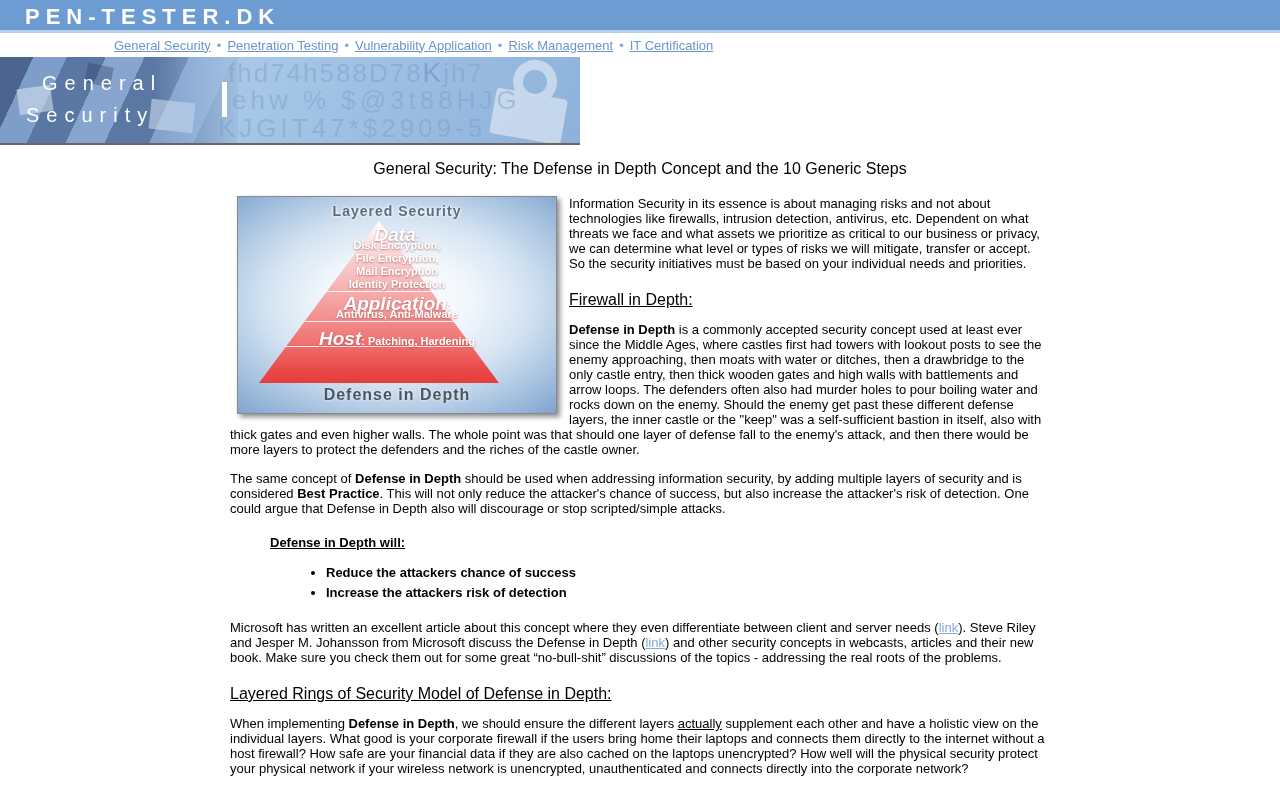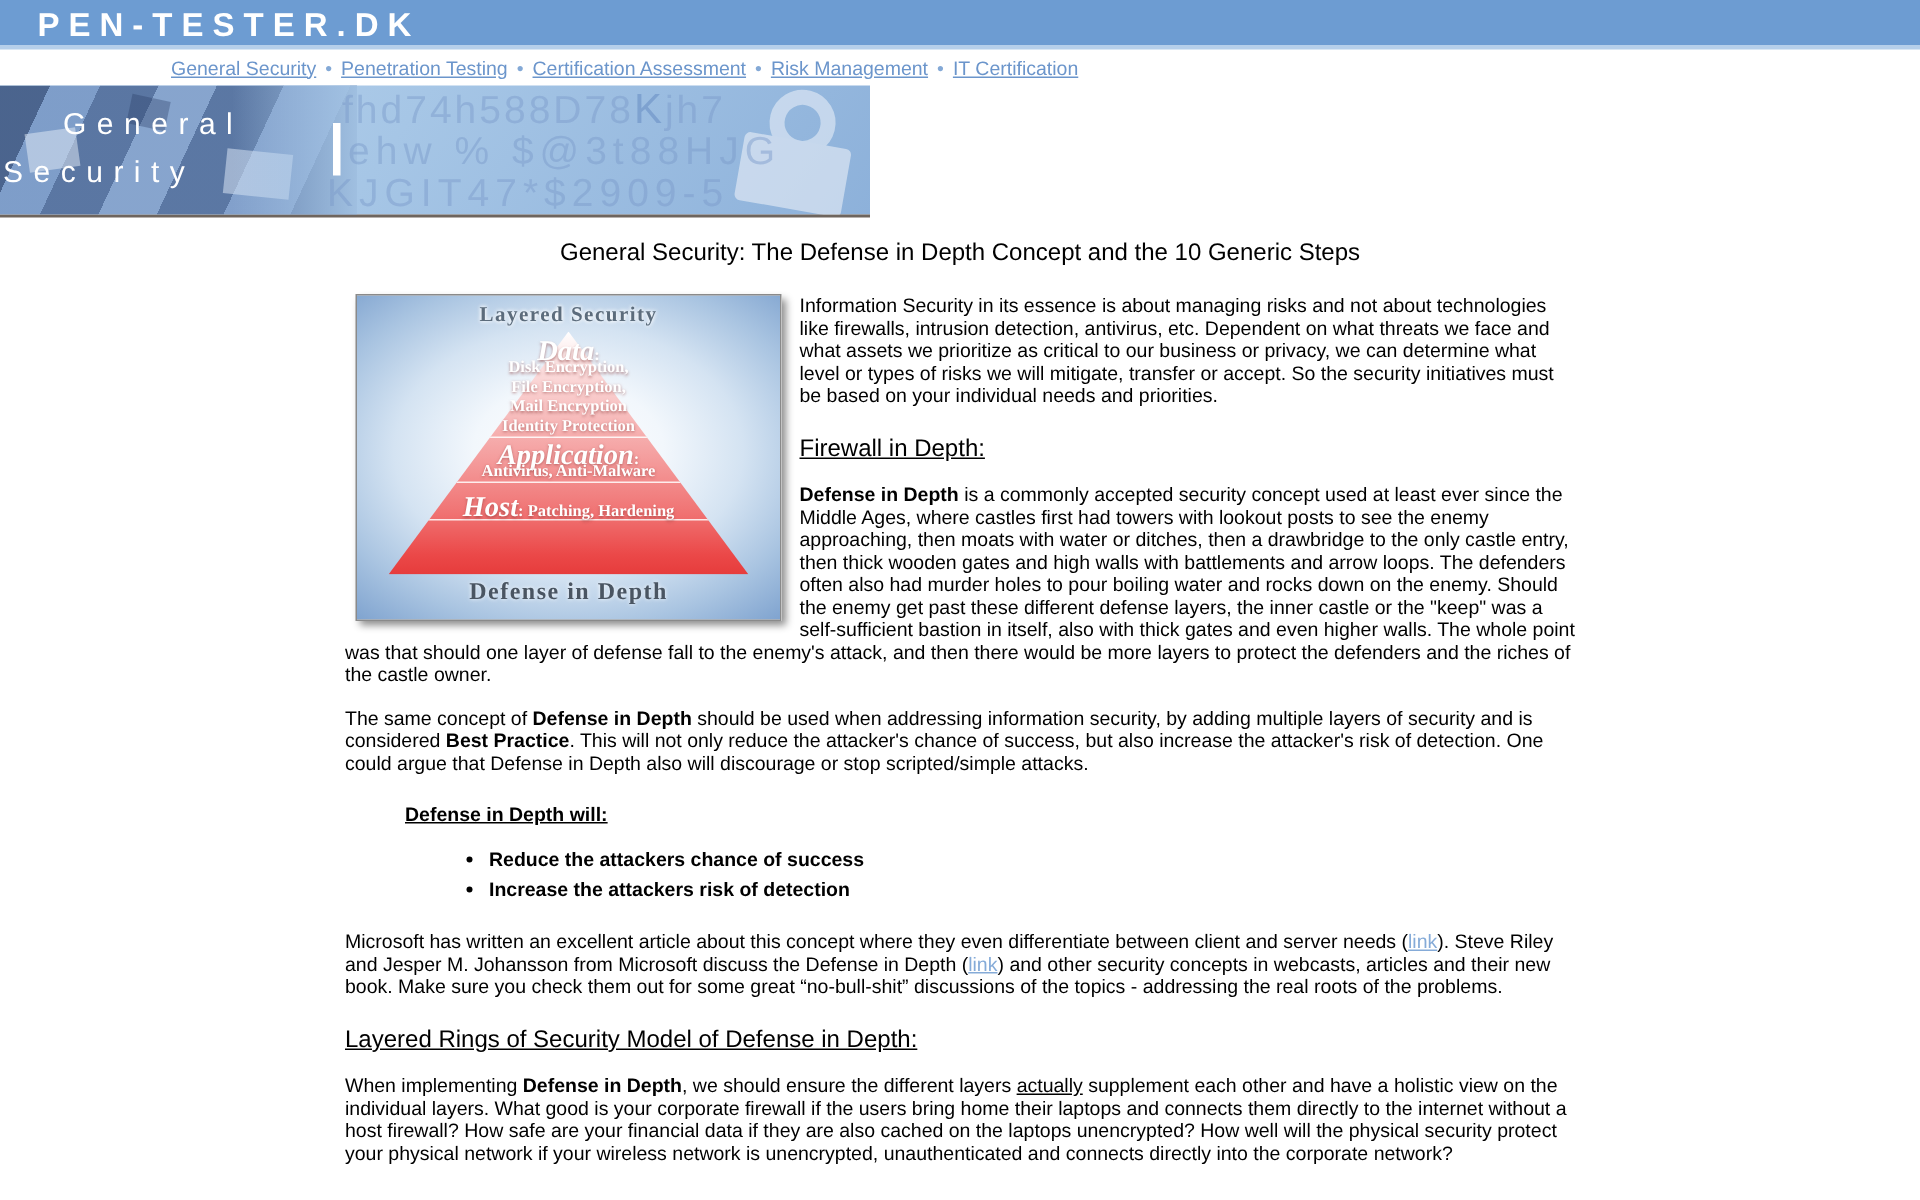--- a/index.html
+++ b/index.html
@@ -24,21 +24,21 @@
                        rgba(150,175,212,0.35) 38% 52%, rgba(55,80,125,0.5) 52% 68%, rgba(135,162,205,0.4) 68% 84%, rgba(70,95,140,0.45) 84% 100%),
        #7f9fca; }
   .banner-photo::after { content:""; position:absolute; inset:0;
      background:linear-gradient(to right, transparent 65%, rgba(166,198,230,0.9) 100%); }
   .photo-block { position:absolute; background:rgba(230,238,248,0.5); }
   .pb1 { left:18px; top:30px; width:34px; height:26px; transform:rotate(-8deg); }
   .pb2 { left:150px; top:44px; width:44px; height:30px; transform:rotate(6deg); background:rgba(215,228,244,0.55); }
   .pb3 { left:86px; top:8px; width:26px; height:20px; transform:rotate(12deg); background:rgba(40,60,100,0.35); }
   .banner-title { position:absolute; left:0; top:10px; color:#fff; font-size:20px; line-height:32px; letter-spacing:7px; z-index:3; }
   .bt1 { padding-left:42px; }
-  .bt2 { padding-left:2px; }
+  .bt2 { padding-left:2px;margin-left:24px; }
   .code-layer { position:absolute; inset:0; z-index:2; color:#7A9ACA; font-size:26px; }
   .code-line { position:absolute; opacity:0.45; letter-spacing:2px; white-space:nowrap; }
   .cl1 { left:228px; top:0px; }
   .cl2 { left:232px; top:28px; letter-spacing:4px; }
   .cl3 { left:218px; top:56px; letter-spacing:4px; }
   .code-k { opacity:1; color:#5b82bd; font-size:28px; }
   .cursor-bar { position:absolute; left:222px; top:25px; width:5px; height:35px; background:#fff; z-index:4; }
   .padlock { position:absolute; left:492px; top:4px; width:90px; height:84px; opacity:0.55; transform:rotate(14deg); z-index:1; }
   .padlock .shackle { position:absolute; left:16px; top:0; width:44px; height:44px; border:10px solid #eef3f9; border-radius:50%; }
   .padlock .lock-body { position:absolute; left:4px; top:34px; width:72px; height:46px; background:#f2f5fa; border-radius:4px; transform:rotate(-4deg); }
@@ -49,23 +49,23 @@
   .article p { margin:0 0 14px 0; line-height:15px; }
   .article h2 { font-size:16px; font-weight:normal; text-decoration:underline; margin:20px 0 13px 0; }
   .b { font-weight:bold; }
   .u { text-decoration:underline; }
   .ilink { color:#85ABD8; text-decoration:underline; }
   .subhead { font-weight:bold; text-decoration:underline; margin:19px 0 10px 40px; }
   .article ul { margin:14px 0 18px 0; padding-left:96px; }
   .article li { font-weight:bold; margin:2px 0; line-height:18px; }
 
   
-  .figure { float:left; width:284px; height:218px; margin:0 12px 8px 7px; border:1px solid #8a8a8a;
+  .figure { float:left; width:320px; height:218px; margin:0 12px 8px 7px; border:1px solid #8a8a8a;
             box-shadow:3px 3px 5px rgba(0,0,0,0.45); position:relative;
-            background:radial-gradient(ellipse 75% 70% at 50% 48%, #ffffff 0%, #f2f7fc 30%, #d4e3f2 55%, #a9c4e1 78%, #7fa3cf 100%);font-family:Liberation Serif, serif; }
+            background:radial-gradient(ellipse 75% 70% at 50% 48%, #ffffff 0%, #f2f7fc 30%, #d4e3f2 55%, #a9c4e1 78%, #7fa3cf 100%); }
   .pyramid { position:absolute; left:21px; top:24px; width:240px; height:162px;
              clip-path:polygon(50% 0, 100% 100%, 0 100%);
              background:linear-gradient(180deg,#ffffff 0%, #fbdede 15%, #f7bcbc 35%, #f49898 55%, #f07272 75%, #eb4848 92%, #e63c3c 100%); }
   .pyr-sep { position:absolute; left:0; width:100%; height:1px; background:rgba(255,255,255,0.85); }
   .sep1 { top:70px; } .sep2 { top:100px; } .sep3 { top:125px; }
   .pyr-text { position:absolute; inset:0; text-align:center; color:#fff; }
   .pyr-text div { position:absolute; left:0; right:0; text-shadow:0 1px 2px rgba(140,60,60,0.6); }
   .fig-title { top:6px; color:#5c6c7c; font-weight:bold; font-size:14px; letter-spacing:1px;
                text-shadow:0 0 3px #fff, 0 0 3px #fff !important; }
   .lyr-label { font-weight:bold; font-style:italic; font-size:19px; }
@@ -83,21 +83,21 @@
 
 <div class="topbar">
   <span class="site-title">PEN-TESTER.DK</span>
 </div>
 
 <div class="navbar">
   <a href="#">General Security</a>
   <span class="nav-sep">•</span>
   <a href="#">Penetration Testing</a>
   <span class="nav-sep">•</span>
-  <a href="#">Certification Assessment</a>
+  <a href="#">Vulnerability Application</a>
   <span class="nav-sep">•</span>
   <a href="#">Risk Management</a>
   <span class="nav-sep">•</span>
   <a href="#">IT Certification</a>
 </div>
 
 <div class="banner">
   <div class="banner-photo">
     <div class="photo-block pb1"></div>
     <div class="photo-block pb2"></div>

